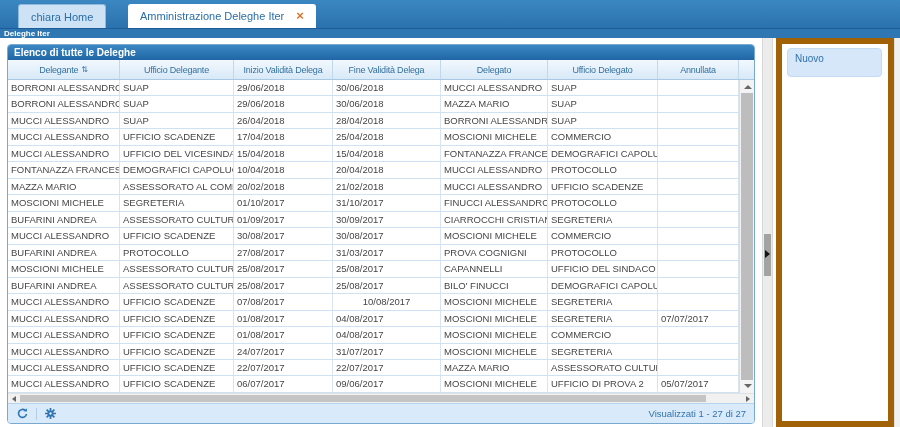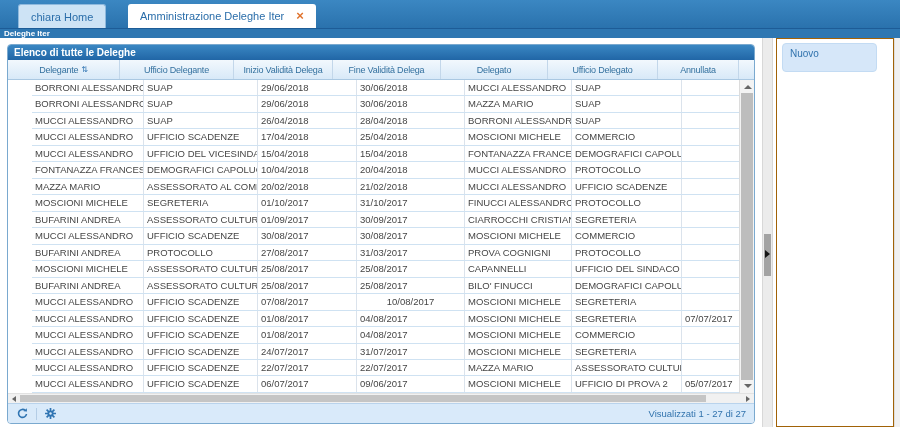--- a/index.html
+++ b/index.html
@@ -28,21 +28,21 @@
     border:1px solid #7aa9cf; border-radius:4px; overflow:hidden; background:#fff; }
   .panel-title { height:15px; background:linear-gradient(#3a87c3,#2166a6);
     color:#fff; font-size:10px; font-weight:bold; line-height:15px; padding-left:6px; }
   .thead { height:20px; display:flex; background:linear-gradient(#f2f8fd,#d8e9f8);
     border-bottom:1px solid #aac8e2; }
   .hcell { display:flex; align-items:center; justify-content:center;
     border-right:1px solid #c3d7ea; color:#34719f; font-size:9px;
     white-space:nowrap; overflow:hidden; cursor:pointer; letter-spacing:-0.2px; }
   .sorticon { font-size:8px; margin-left:3px; color:#2f74b2; }
   .tbody { position:absolute; left:0; top:35px; width:731px; height:327px;
-    overflow:hidden; background:#fff;margin-left:24px; }
+    overflow:hidden; background:#fff; }
   .trow { display:flex; height:16.47px; border-bottom:1px solid #cfe2f2; cursor:pointer; }
   .tcell { border-right:1px solid #dbe3ec; padding:0 3px; font-size:9.5px;
     color:#454545; line-height:15px; white-space:nowrap; overflow:hidden; }
 
   
   .vscroll { position:absolute; right:0; top:35px; width:15px; height:313px;
     background:#f3f3f3; border-left:1px solid #dcdcdc; }
   .vthumb { position:absolute; left:1px; right:1px; top:13px; bottom:13px;
     background:#bdbdbd; cursor:pointer; }
   .arr { position:absolute; width:0; height:0; }
@@ -74,21 +74,21 @@
     background:#ececec; border-left:1px solid #d8d8d8; border-right:1px solid #d8d8d8;
     cursor:col-resize; }
   .split-thumb { position:absolute; left:1px; right:1px; top:196px; height:42px;
     background:#a3a3a3; }
   .split-arrow { position:absolute; left:2px; top:212px; width:0; height:0;
     border-top:4px solid transparent; border-bottom:4px solid transparent;
     border-left:5px solid #151515; cursor:pointer; }
 
   
   .side { position:absolute; left:776px; top:38px; width:118px; height:389px;
-    background:#fff; border:1px solid #a16207; }
+    background:#fff; border:6px solid #a16207; }
   .nuovo { margin:4px 0 0 5px; width:95px; height:29px; background:#d6e7f9;
     border:1px solid #c3dbf3; border-radius:4px; color:#3173ad; font-size:10px;
     padding:4px 0 0 7px; cursor:pointer; }
   .rightstrip { position:absolute; left:894px; top:38px; width:6px; height:389px;
     background:#f1f1f1; border-left:1px solid #dddddd; }
 
   svg { display:block; }
 </style>
 </head>
 <body>

